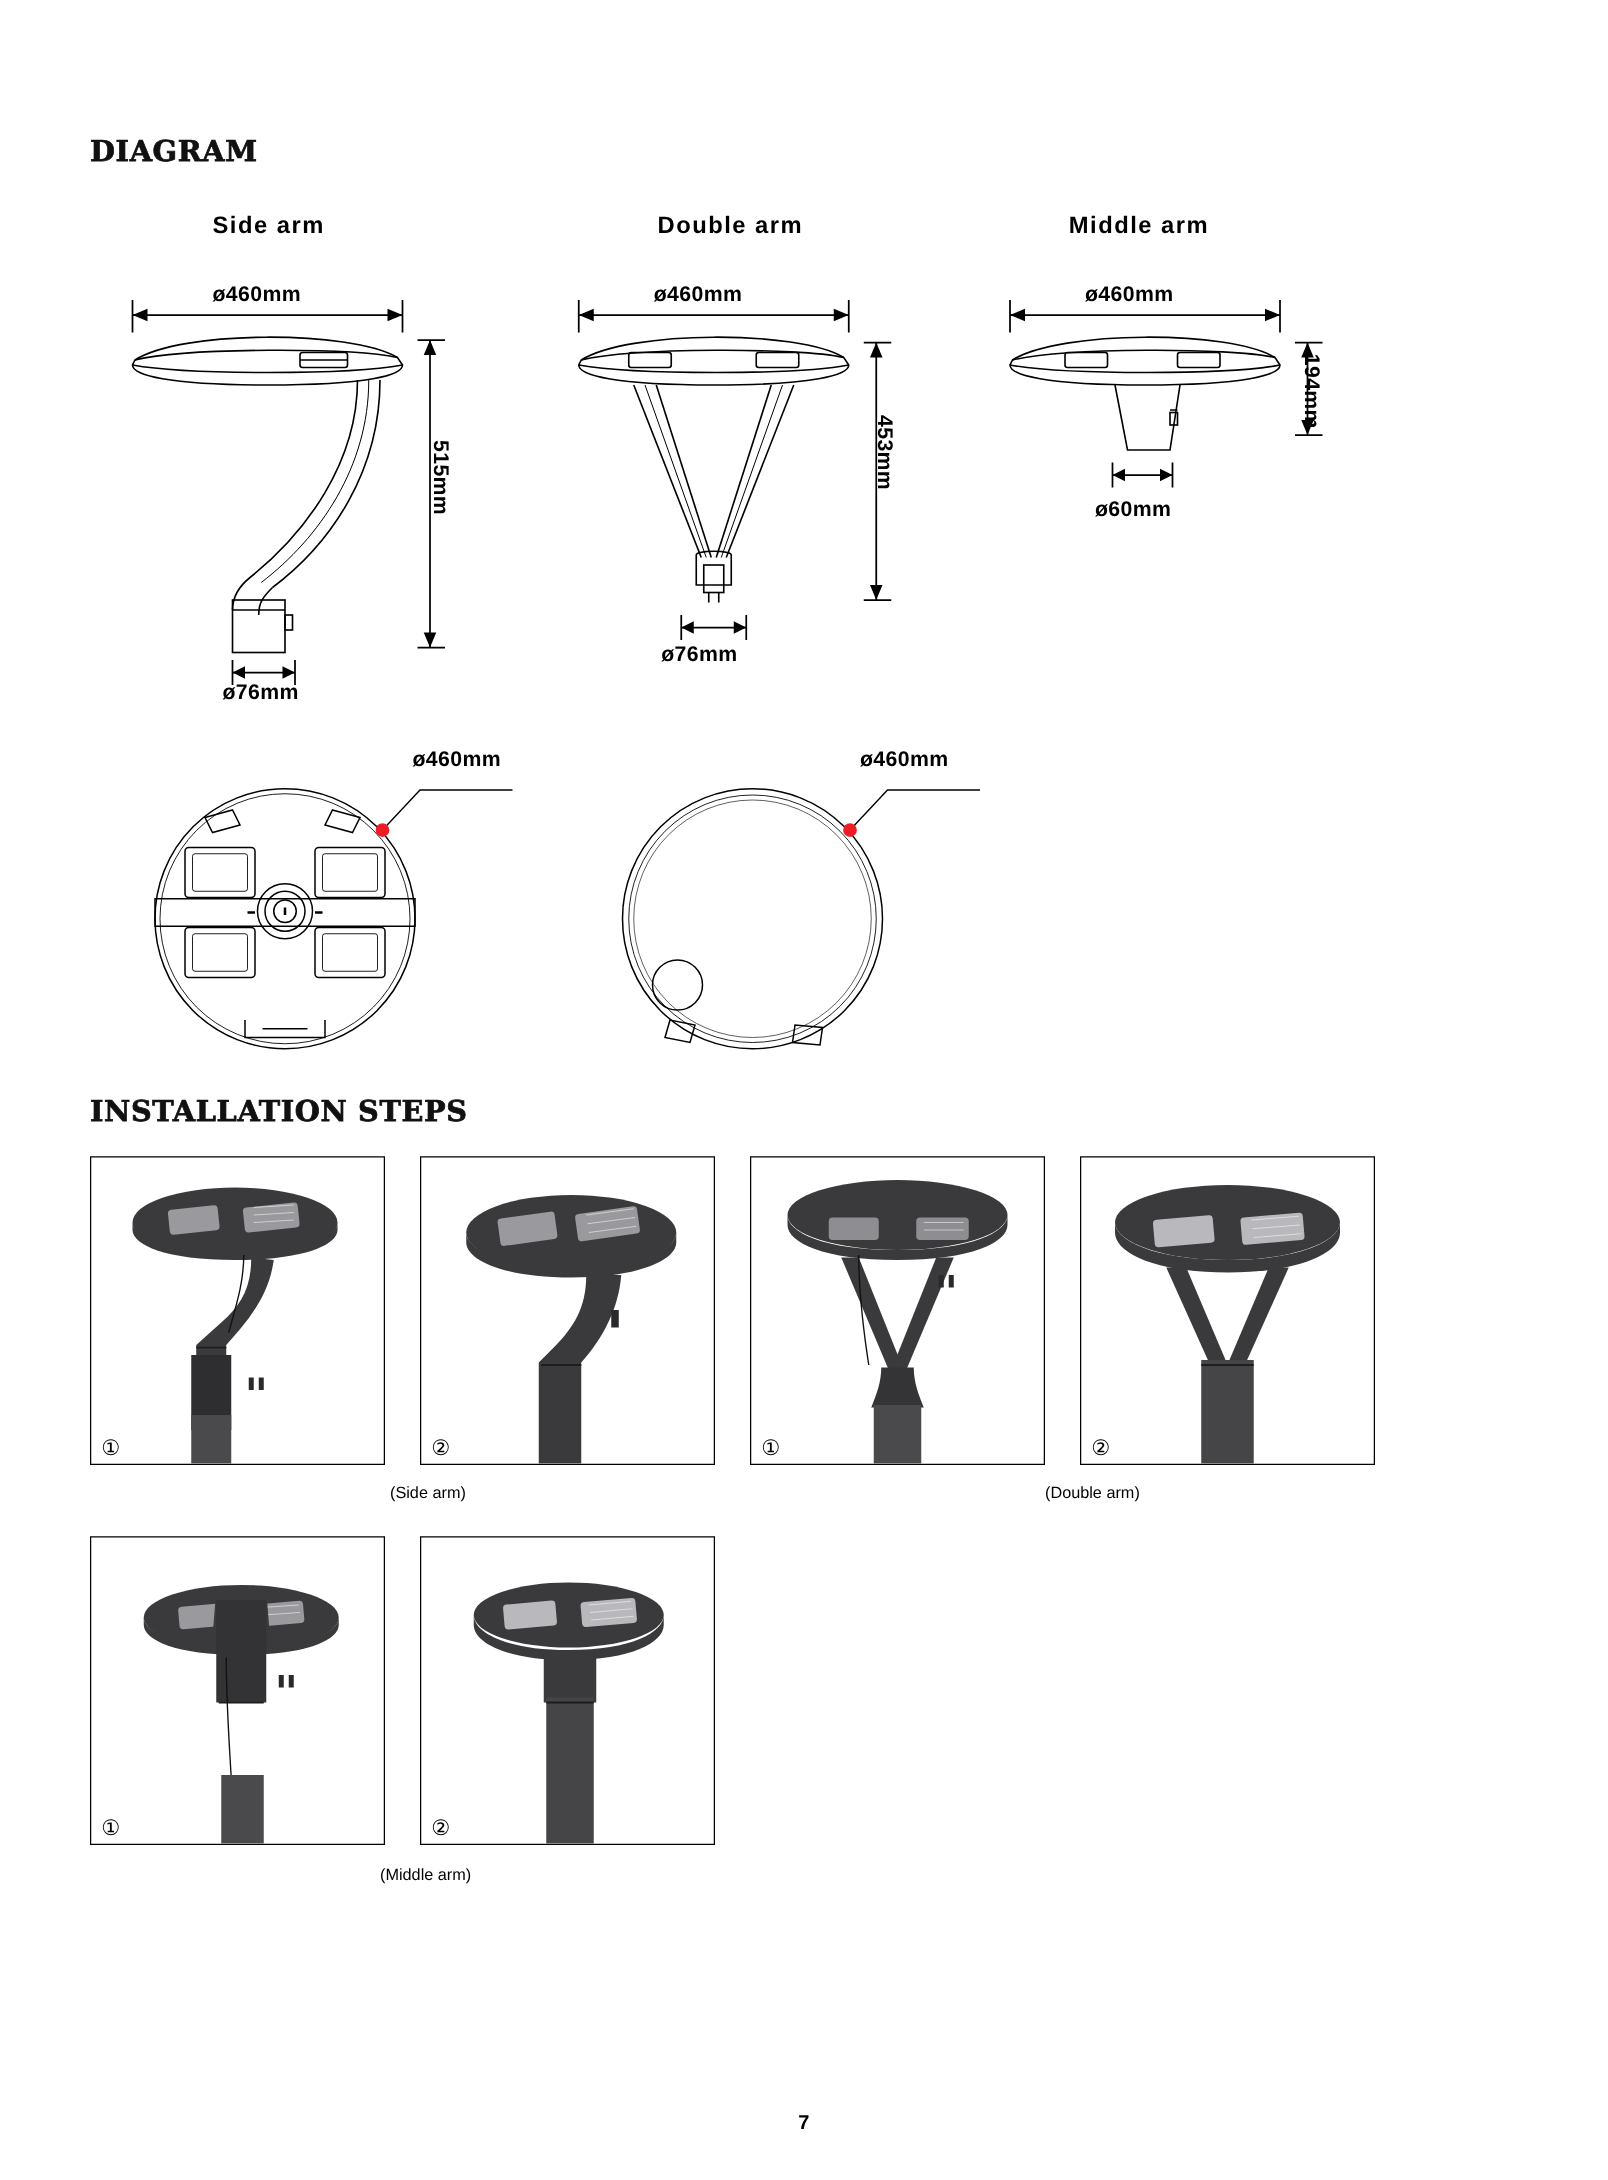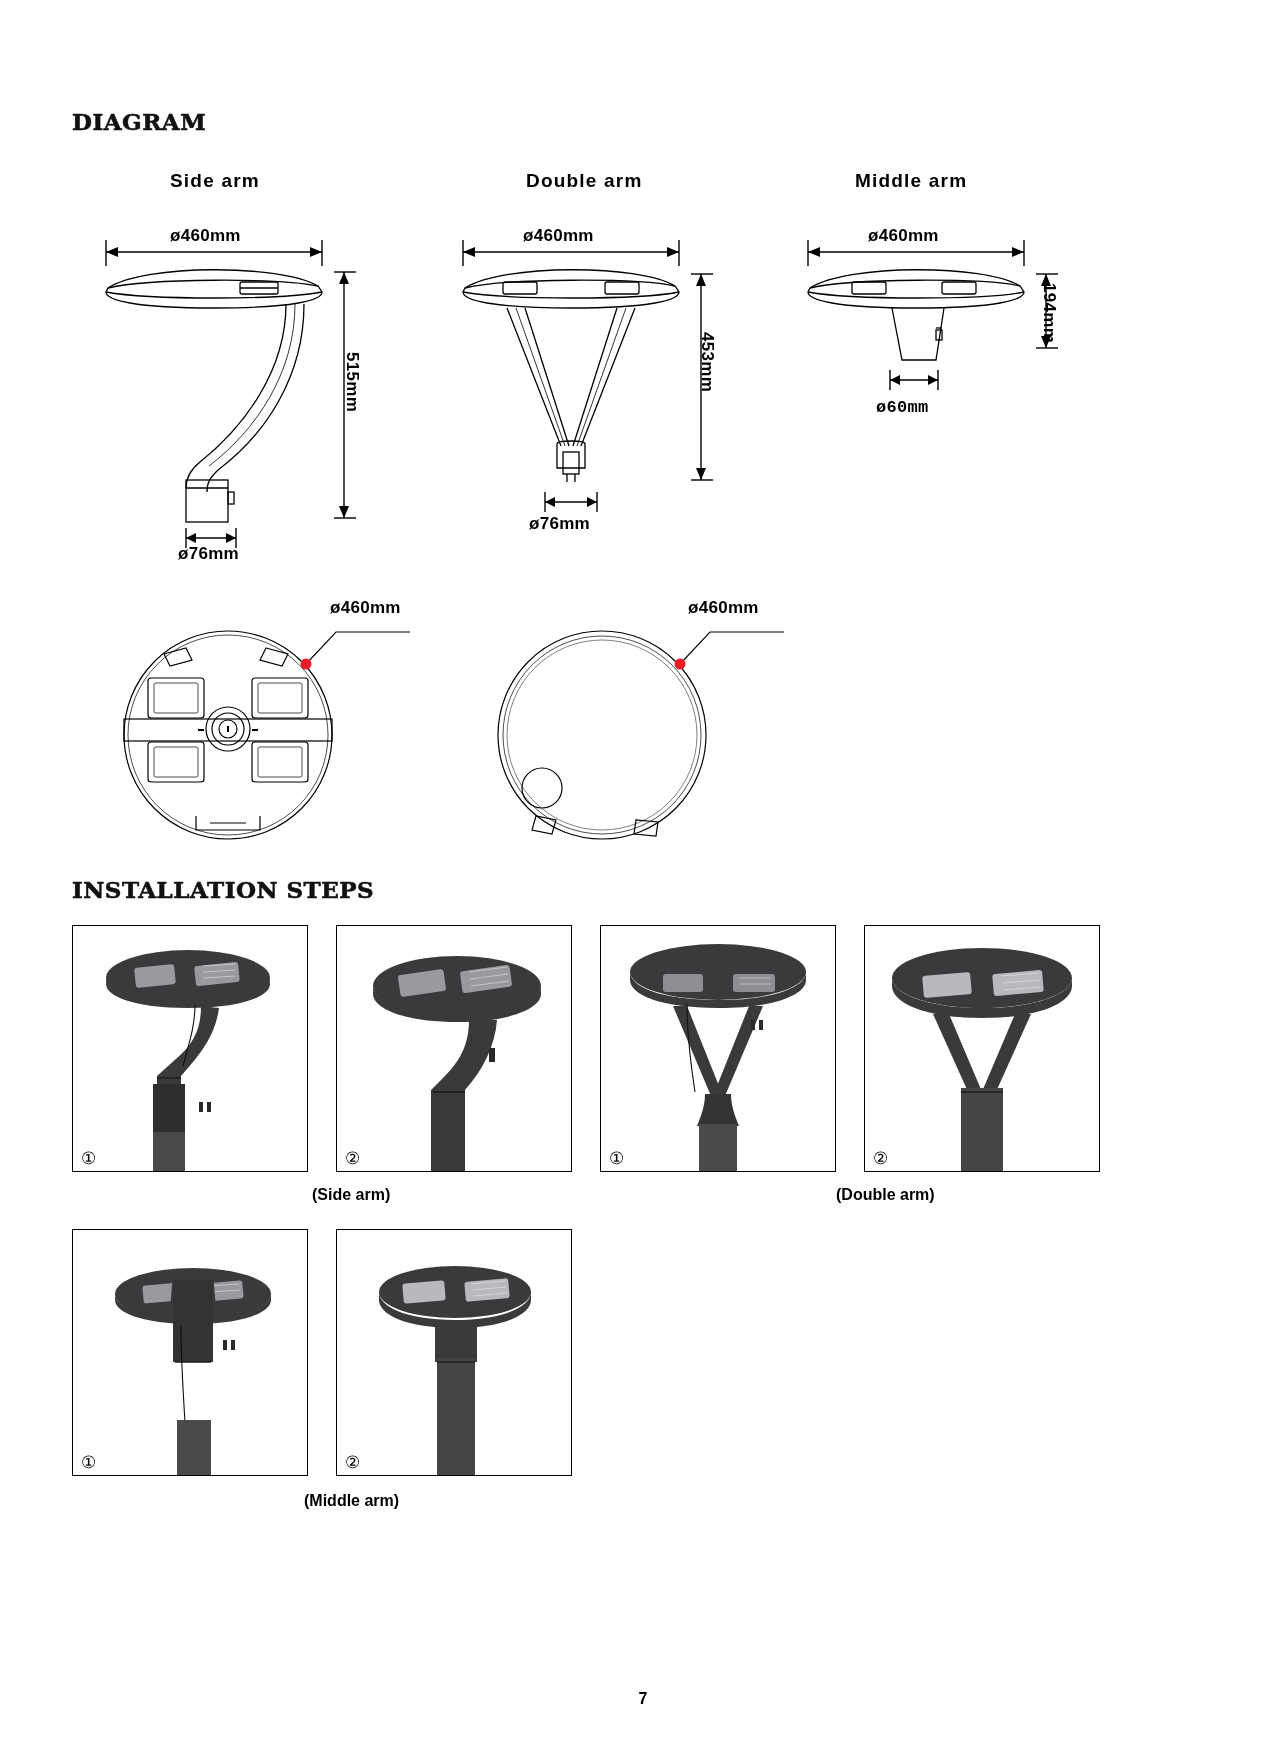--- a/index.html
+++ b/index.html
@@ -76,22 +76,22 @@
   }
   .step-num {
     position: absolute;
     left: 8px;
     bottom: 4px;
     font-size: 17px;
     line-height: 1;
   }
   .caption {
     position: absolute;
-    font-size: 16px;
-    font-weight: bold;
+    font-size: 13px;
+    font-weight: normal;
     white-space: nowrap;
   }
 
   .page-number {
     position: absolute;
     left: 0;
     width: 1286px;
     top: 1690px;
     text-align: center;
     font-size: 16px;
@@ -256,21 +256,21 @@
         <line x1="256" y1="44" x2="256" y2="118"></line>
         <line x1="246" y1="44" x2="268" y2="44"></line>
         <line x1="246" y1="118" x2="268" y2="118"></line>
       </g>
       <polygon points="256,44 251,56 261,56" fill="#000"></polygon>
       <polygon points="256,118 251,106 261,106" fill="#000"></polygon>
     </svg>
   </div>
   <div class="dim" style="left:868px; top:226px;">ø460mm</div>
   <div class="dim vert" style="left:1059px; top:283px;">194mm</div>
-  <div class="dim" style="left:876px; top:398px;font-family:Liberation Mono, monospace;">ø60mm</div>
+  <div class="dim" style="left:876px; top:398px;">ø60mm</div>
 
   <div class="draw" style="left:110px; top:620px;">
     <svg width="330" height="230" viewBox="0 0 330 230">
       <g fill="none" stroke="#000" stroke-width="1.2">
         <circle cx="118" cy="115" r="104"></circle>
         <circle cx="118" cy="115" r="100" stroke-width="0.7"></circle>
 
         <circle cx="118" cy="109" r="22"></circle>
         <circle cx="118" cy="109" r="16"></circle>
         <circle cx="118" cy="109" r="9"></circle>

